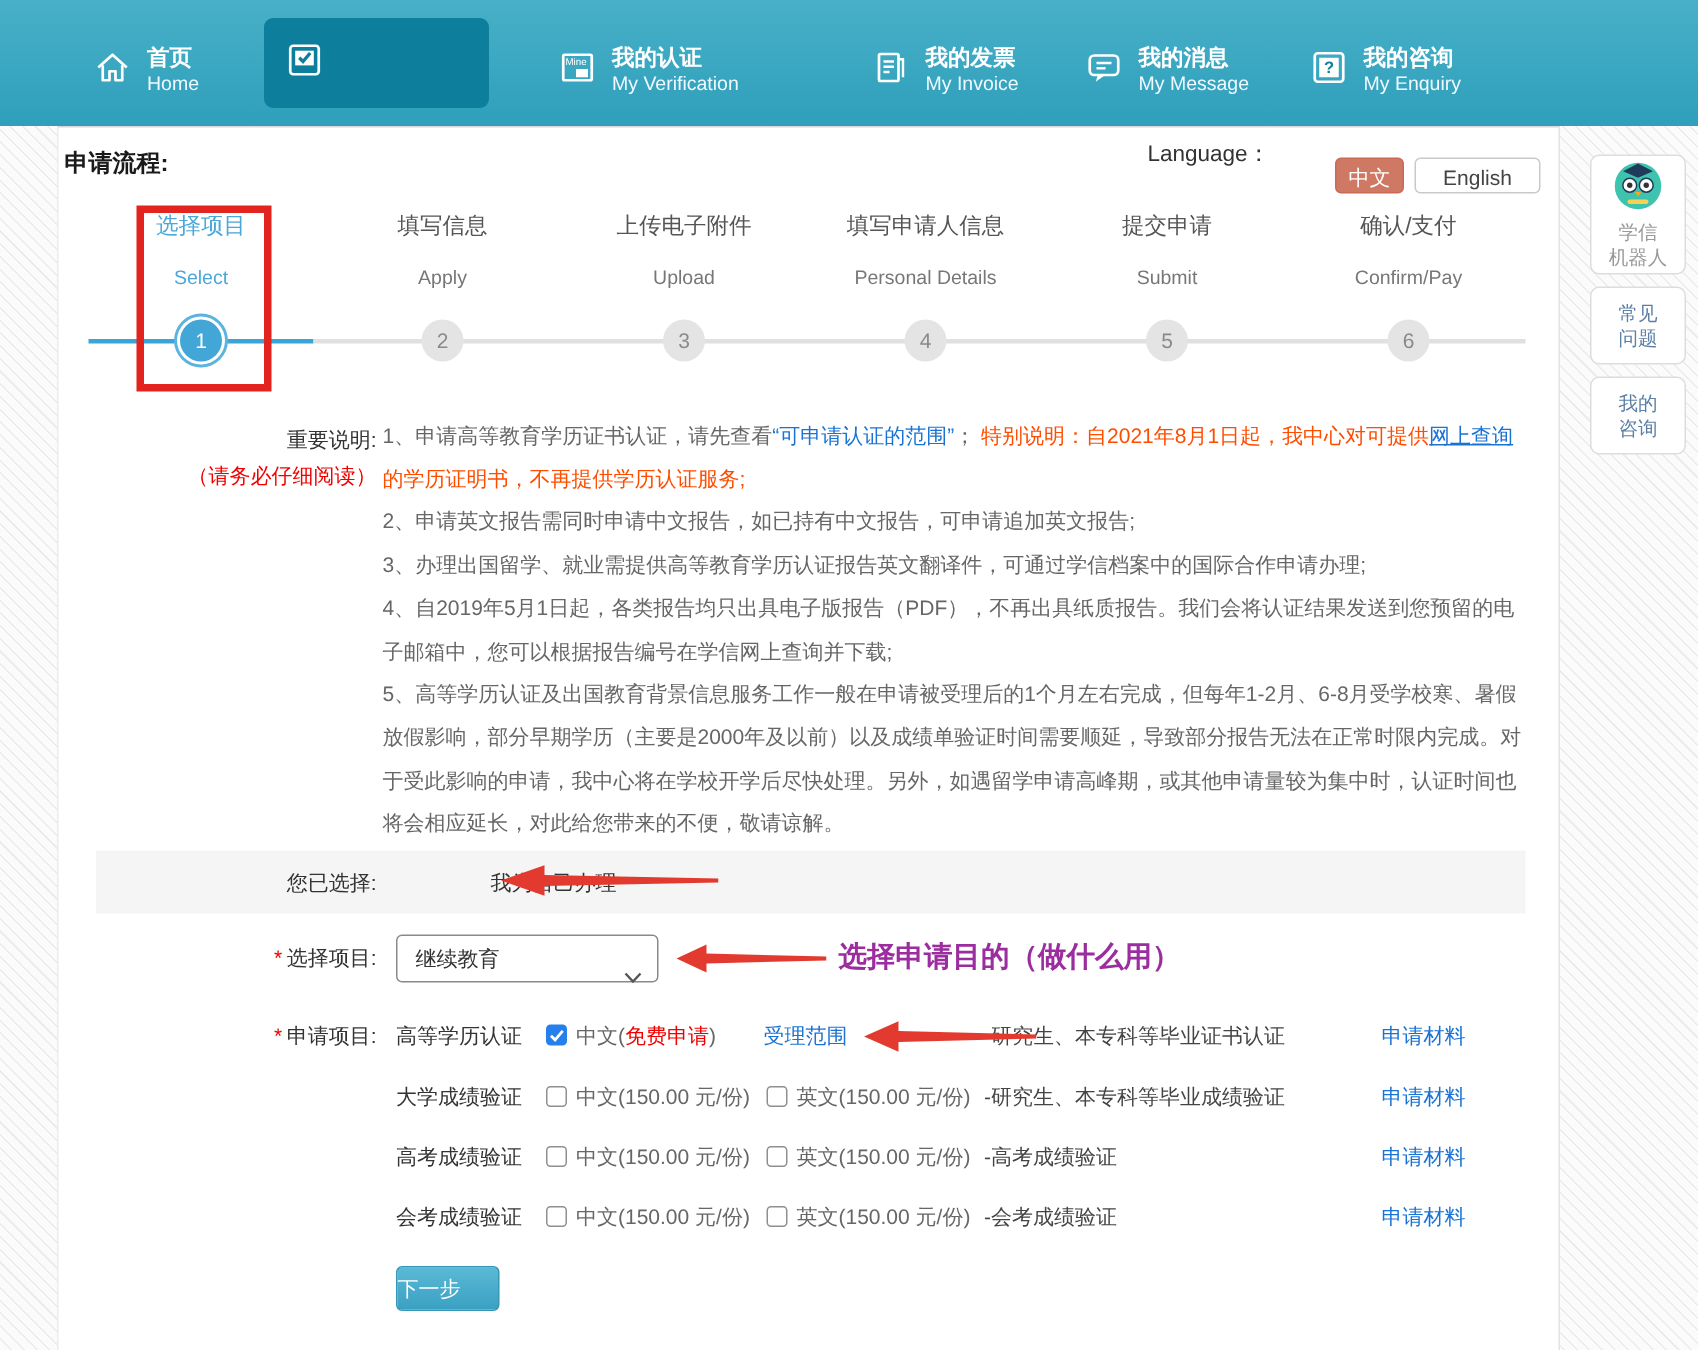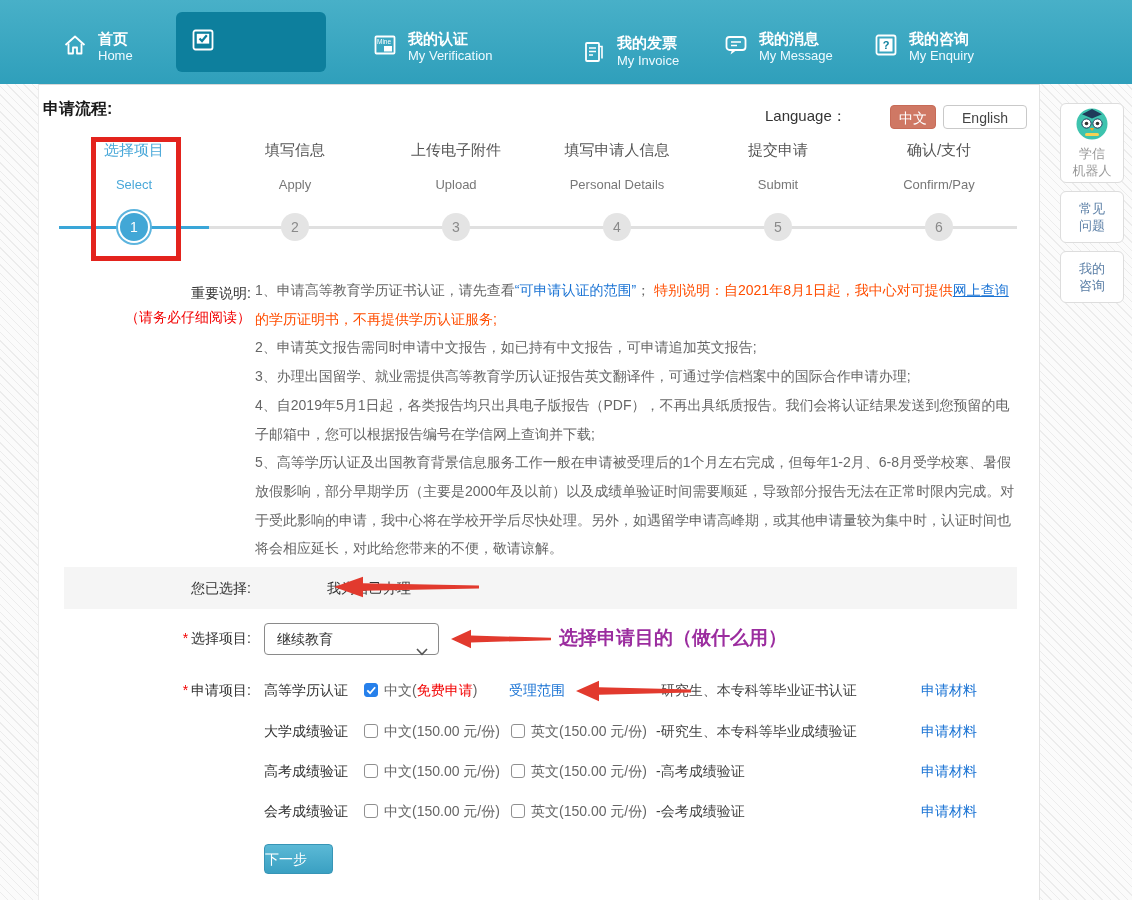--- a/index.html
+++ b/index.html
@@ -15,21 +15,21 @@
   .nav-item{position:absolute;top:25px;height:44px;display:flex;align-items:center;gap:10px;cursor:pointer;}
   .nav-item.active{top:12px;height:60px;width:150px;background:#0d7f9d;border-radius:6px;padding-left:14px;box-sizing:border-box;}
   .nav-texts{display:flex;flex-direction:column;line-height:1.25;}
   .nav-zh{color:#fff;font-size:15px;font-weight:bold;}
   .nav-en{color:#eefaff;font-size:13px;}
   .nav-icon{width:26px;height:26px;flex:0 0 26px;}
   
   .content{position:absolute;left:38px;top:84px;width:1002px;height:816px;background:#fff;
     border-top:1px solid #d8d8d8;border-left:1px solid #ececec;border-right:1px solid #e3e3e3;box-sizing:border-box;}
   .page-title{position:absolute;left:4px;top:14px;font-size:16px;font-weight:bold;color:#1a1a1a;}
-  .lang-label{position:absolute;left:726px;top:22px;font-size:15px;color:#333;}
+  .lang-label{position:absolute;left:726px;top:8px;font-size:15px;color:#333;}
   .lang-btn{position:absolute;top:20px;height:24px;border-radius:4px;font-size:14px;line-height:24px;text-align:center;cursor:pointer;box-sizing:border-box;}
   .lang-zh{left:851px;width:46px;background:#cf7864;color:#fff;border:1px solid #c76b57;}
   .lang-en{left:904px;width:84px;background:#fff;color:#444;border:1px solid #c9c9c9;}
   
   .step-zh{position:absolute;top:56px;width:160px;text-align:center;font-size:15px;color:#555;}
   .step-en{position:absolute;top:92px;width:160px;text-align:center;font-size:13px;color:#777;}
   .step-zh.active,.step-en.active{color:#49a8d9;}
   .step-line{position:absolute;top:141px;height:3px;background:#e0e0e0;}
   .step-line.blue{background:#3aa6d8;}
   .step-circle{position:absolute;top:128px;width:28px;height:28px;border-radius:50%;
@@ -101,21 +101,21 @@
       <span><svg class="nav-icon" viewBox="0 0 26 26" fill="none" stroke="#fff" stroke-width="1.8">
           <rect x="3.5" y="4.5" width="19" height="17" rx="1"></rect>
           <text x="5" y="11.5" font-size="6.5" fill="#fff" stroke="none">Mine</text>
           <rect x="12" y="14" width="8" height="5.5" fill="#fff" stroke="none"></rect>
         </svg></span>
       <span class="nav-texts">
         <span class="nav-zh">我的认证</span>
         <span class="nav-en">My Verification</span>
       </span>
     </div>
-    <div class="nav-item" style="left: 581px; align-items: flex-end;">
+    <div class="nav-item" style="left: 581px;">
       <span><svg class="nav-icon" viewBox="0 0 26 26" fill="none" stroke="#fff" stroke-width="1.8">
           <rect x="5" y="4" width="13" height="18" rx="1"></rect>
           <path d="M8 9 h7 M8 12.5 h7 M8 16 h4" stroke-width="1.6"></path>
           <path d="M18.5 7.5 h2.5 v12" stroke-width="1.6"></path>
         </svg></span>
       <span class="nav-texts">
         <span class="nav-zh">我的发票</span>
         <span class="nav-en">My Invoice</span>
       </span>
     </div>

